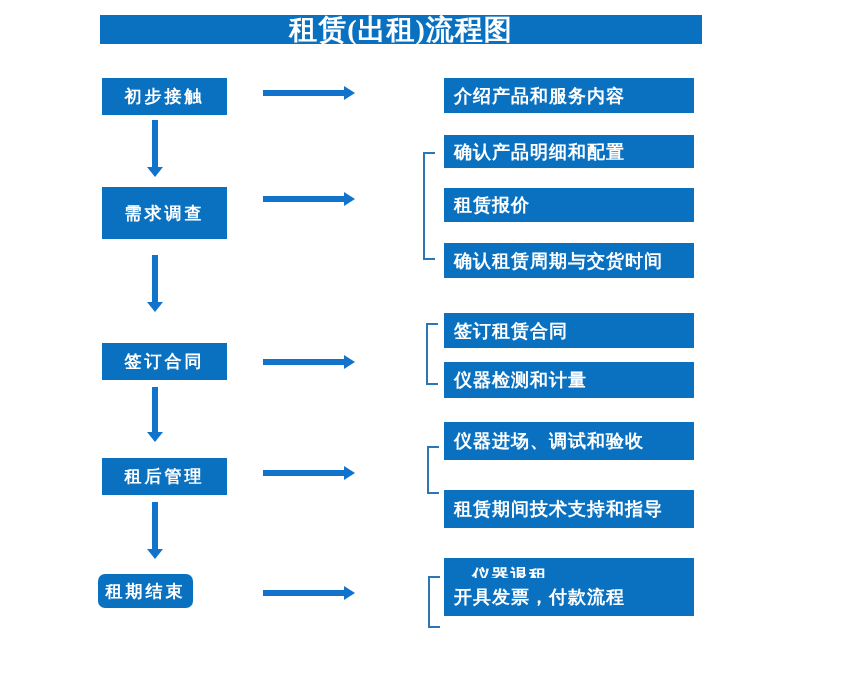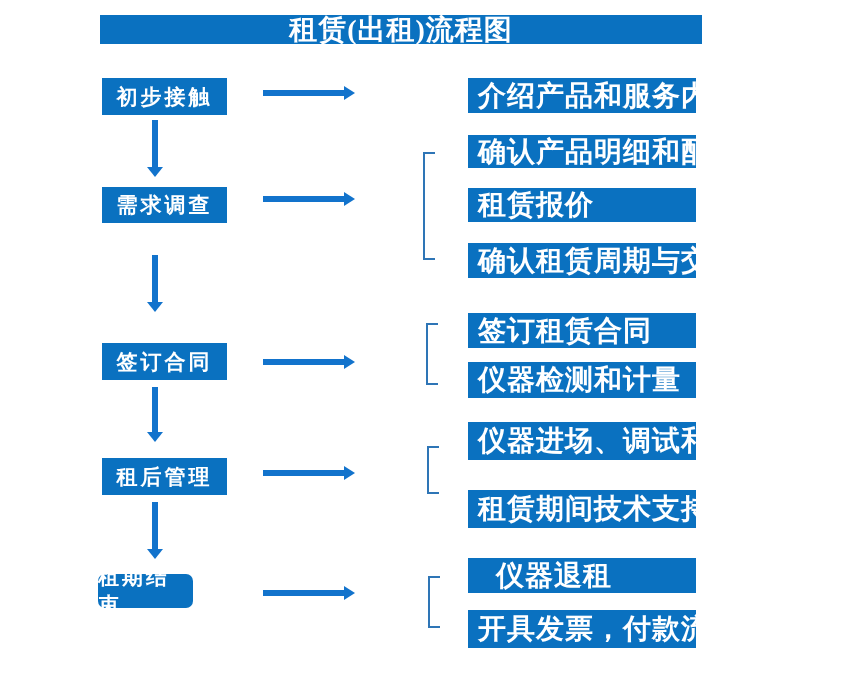--- a/index.html
+++ b/index.html
@@ -28,38 +28,37 @@
     font-size: 28px;
     letter-spacing: 1px;
   }
   .lbox {
     position: absolute;
     background: var(--box-fill, #0a71c0);
     color: var(--text, #ffffff);
     display: flex;
     align-items: center;
     justify-content: center;
-    font-size: 21px;
+    font-size: 17px;
     letter-spacing: 3px;
     box-sizing: border-box;
   }
   .rbox {
     position: absolute;
     left: 444px;
-    width: 228px;
+    width: 250px;
     background: var(--box-fill, #0a71c0);
     color: var(--text, #ffffff);
     display: flex;
     align-items: center;
-    font-size: 28px;
+    font-size: 18px;
     letter-spacing: 1px;
     padding-left: 10px;
     box-sizing: border-box;
     white-space: nowrap;
-    margin-left: 24px;
   }
   .h-arrow {
     position: absolute;
     height: 6px;
     background: var(--arrow, #1273cc);
   }
   .h-arrow::after {
     content: "";
     position: absolute;
     right: -11px; top: -4px;
@@ -93,21 +92,21 @@
   }
 </style>
 </head>
 <body>
 
 <div class="canvas">
 
   <div class="title-bar">租赁(出租)流程图</div>
 
   <div class="lbox" style="left:102px; top:78px;  width:125px; height:37px;">初步接触</div>
-  <div class="lbox" style="left:102px; top:187px; width:125px; height:36px;">需求调查</div>
+  <div class="lbox" style="left:102px; top:187px; width:125px; height:52px;">需求调查</div>
   <div class="lbox" style="left:102px; top:343px; width:125px; height:37px;">签订合同</div>
   <div class="lbox" style="left:102px; top:458px; width:125px; height:37px;">租后管理</div>
   <div class="lbox" style="left:98px;  top:574px; width:95px; height:34px;border-radius:7px;">租期结束</div>
 
   <div class="v-arrow" style="left:152px; top:120px; height:47px;"></div>
   <div class="v-arrow" style="left:152px; top:255px; height:47px;"></div>
   <div class="v-arrow" style="left:152px; top:387px; height:45px;"></div>
   <div class="v-arrow" style="left:152px; top:502px; height:47px;"></div>
 
   <div class="h-arrow" style="left:263px; top:90px;  width:81px;"></div>
@@ -123,15 +122,15 @@
 
   <div class="rbox" style="top:78px;  height:35px;">介绍产品和服务内容</div>
   <div class="rbox" style="top:135px; height:33px;">确认产品明细和配置</div>
   <div class="rbox" style="top:188px; height:34px;text-align:right;">租赁报价</div>
   <div class="rbox" style="top:243px; height:35px;">确认租赁周期与交货时间</div>
   <div class="rbox" style="top:313px; height:35px;">签订租赁合同</div>
   <div class="rbox" style="top:362px; height:36px;text-align:center;">仪器检测和计量</div>
   <div class="rbox" style="top:422px; height:38px;">仪器进场、调试和验收</div>
   <div class="rbox" style="top:490px; height:38px;">租赁期间技术支持和指导</div>
   <div class="rbox" style="top:558px; height:35px;padding-left:28px;">仪器退租</div>
-  <div class="rbox" style="top:610px; height:38px;text-align:center;">开具发票，付款流程</div>
+  <div class="rbox" style="top:578px; height:38px;text-align:center;">开具发票，付款流程</div>
 
 </div>
 
 </body></html>

